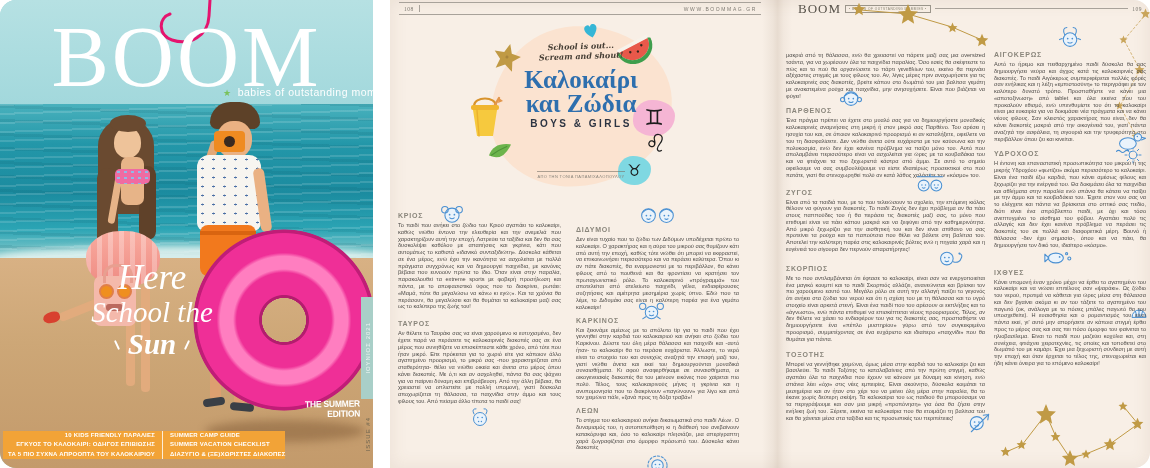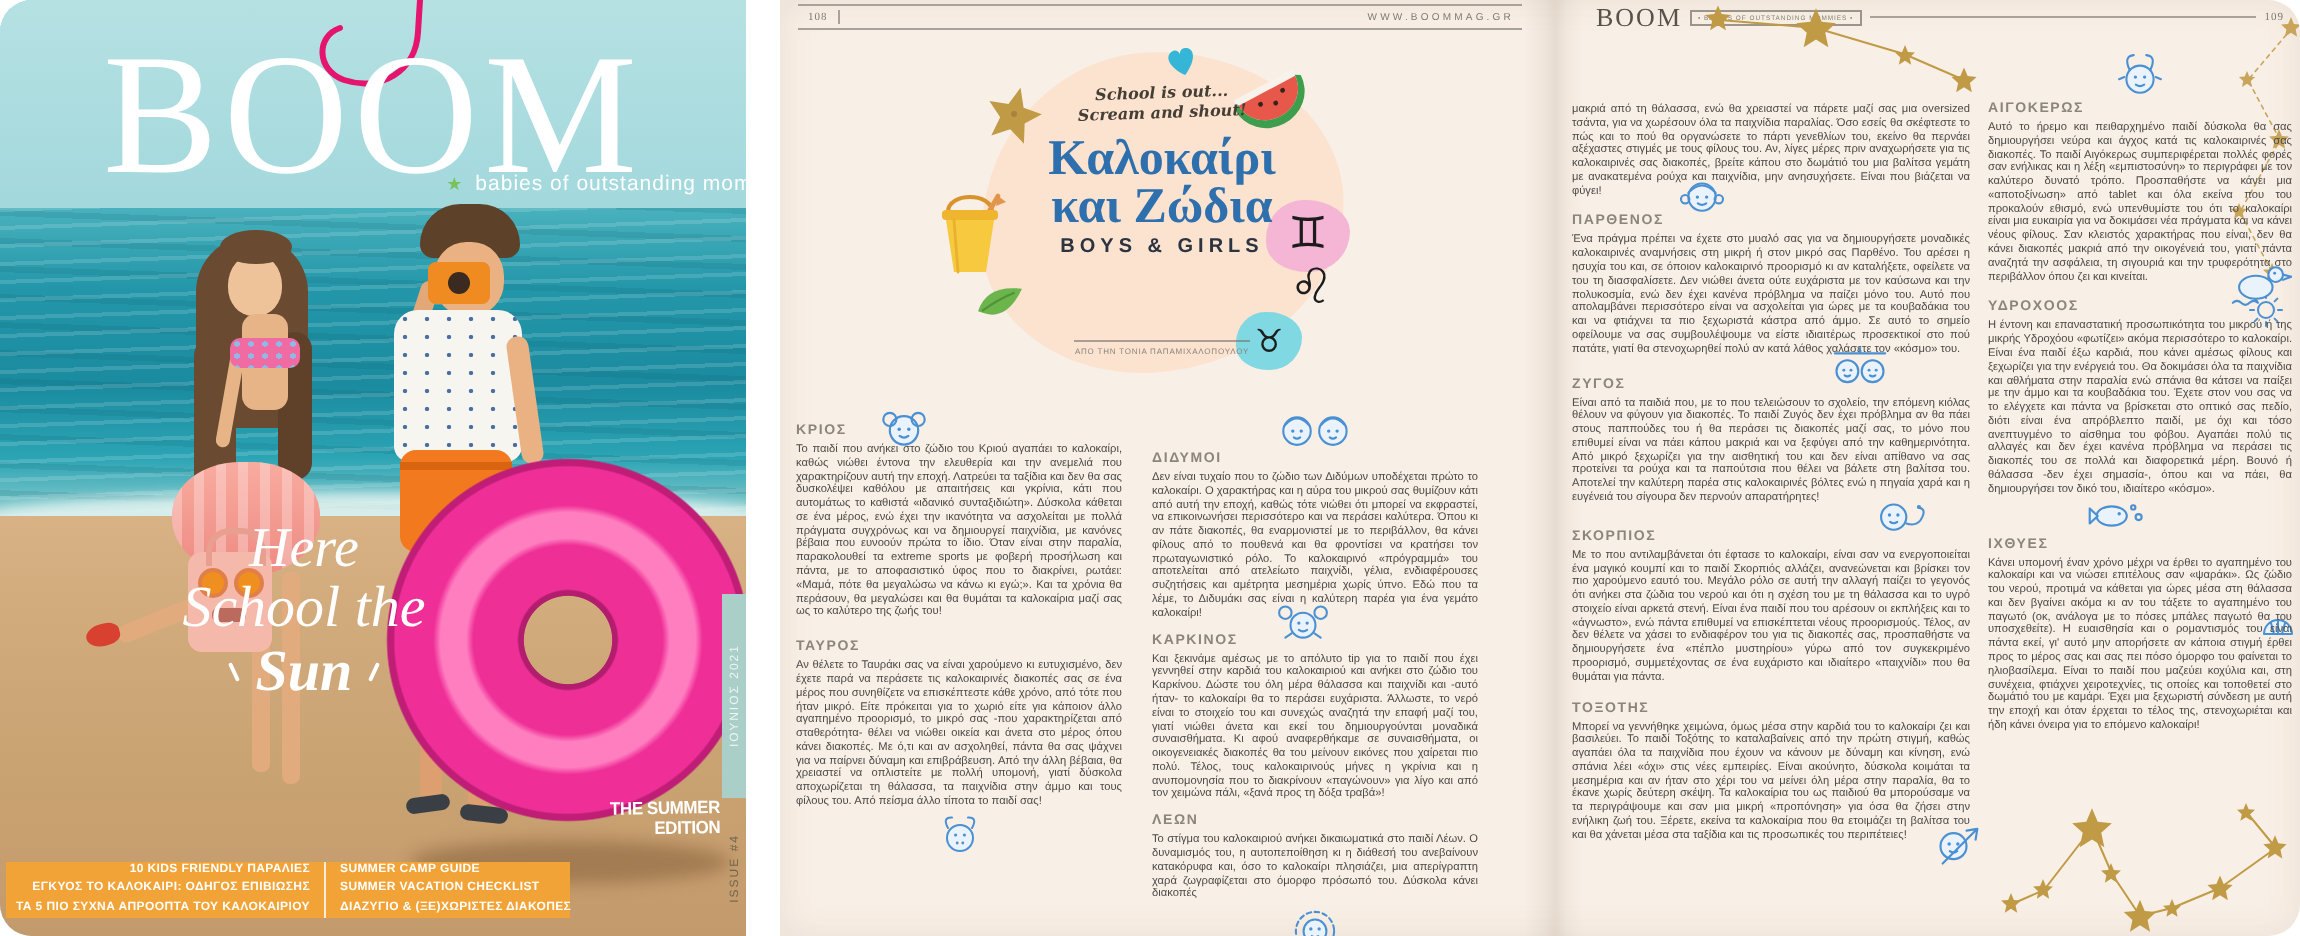--- a/index.html
+++ b/index.html
@@ -19,21 +19,21 @@
         filter:blur(3px);opacity:.8;}
   .sand{position:absolute;left:0;top:258px;width:100%;height:210px;
         background:linear-gradient(180deg,#d8b184 0%,#cda777 40%,#c39а6b 100%);
         background:linear-gradient(180deg,#d8b184 0%,#cda777 40%,#c39a6b 100%);}
   .masthead{position:absolute;left:0;top:14px;width:100%;text-align:center;color:#fff;
             font-family:"Liberation Serif",serif;font-size:86px;line-height:1;font-weight:400;letter-spacing:3px;}
   .tagline{position:absolute;left:0;top:86px;width:100%;text-align:right;color:#fdfefe;font-size:10.5px;letter-spacing:.5px;padding-left:48px;}
   .tagline .st{color:#7ac15b;font-size:9px;margin:0 6px;}
   .headline{position:absolute;left:42px;top:260px;width:220px;text-align:center;color:#fff;z-index:6;
             font-family:"Liberation Serif",serif;font-style:italic;}
-  .hl1{font-size:28px;line-height:1.05;}
+  .hl1{font-size:35px;line-height:1.05;}
   .hl2{font-size:29px;line-height:1.1;}
   .hl3{font-size:29px;line-height:1.1;font-weight:bold;}
   .tick{display:inline-block;width:10px;height:2px;background:#fff;border-radius:2px;margin:0 6px 8px 6px;}
   .tick.l{transform:rotate(65deg);}
   .tick.r{transform:rotate(-65deg);}
   .edition{position:absolute;left:298px;top:400px;width:64px;color:#fff;z-index:6;text-align:right;
            font-weight:bold;font-size:9px;line-height:1.08;letter-spacing:-.2px;transform:rotate(-1deg) scaleX(.94);}
   .spine{position:absolute;left:361px;top:297px;width:13px;height:102px;background:#a9cfc8;z-index:7;
          display:flex;align-items:center;justify-content:center;}
   .vtext{writing-mode:vertical-rl;transform:rotate(180deg);font-size:6px;letter-spacing:1px;}

